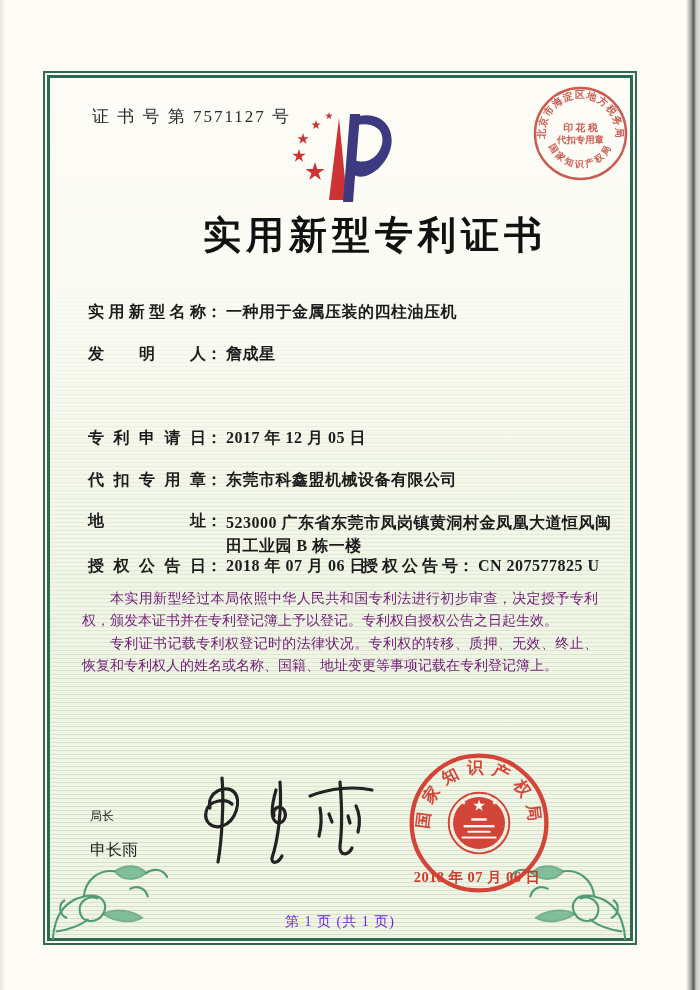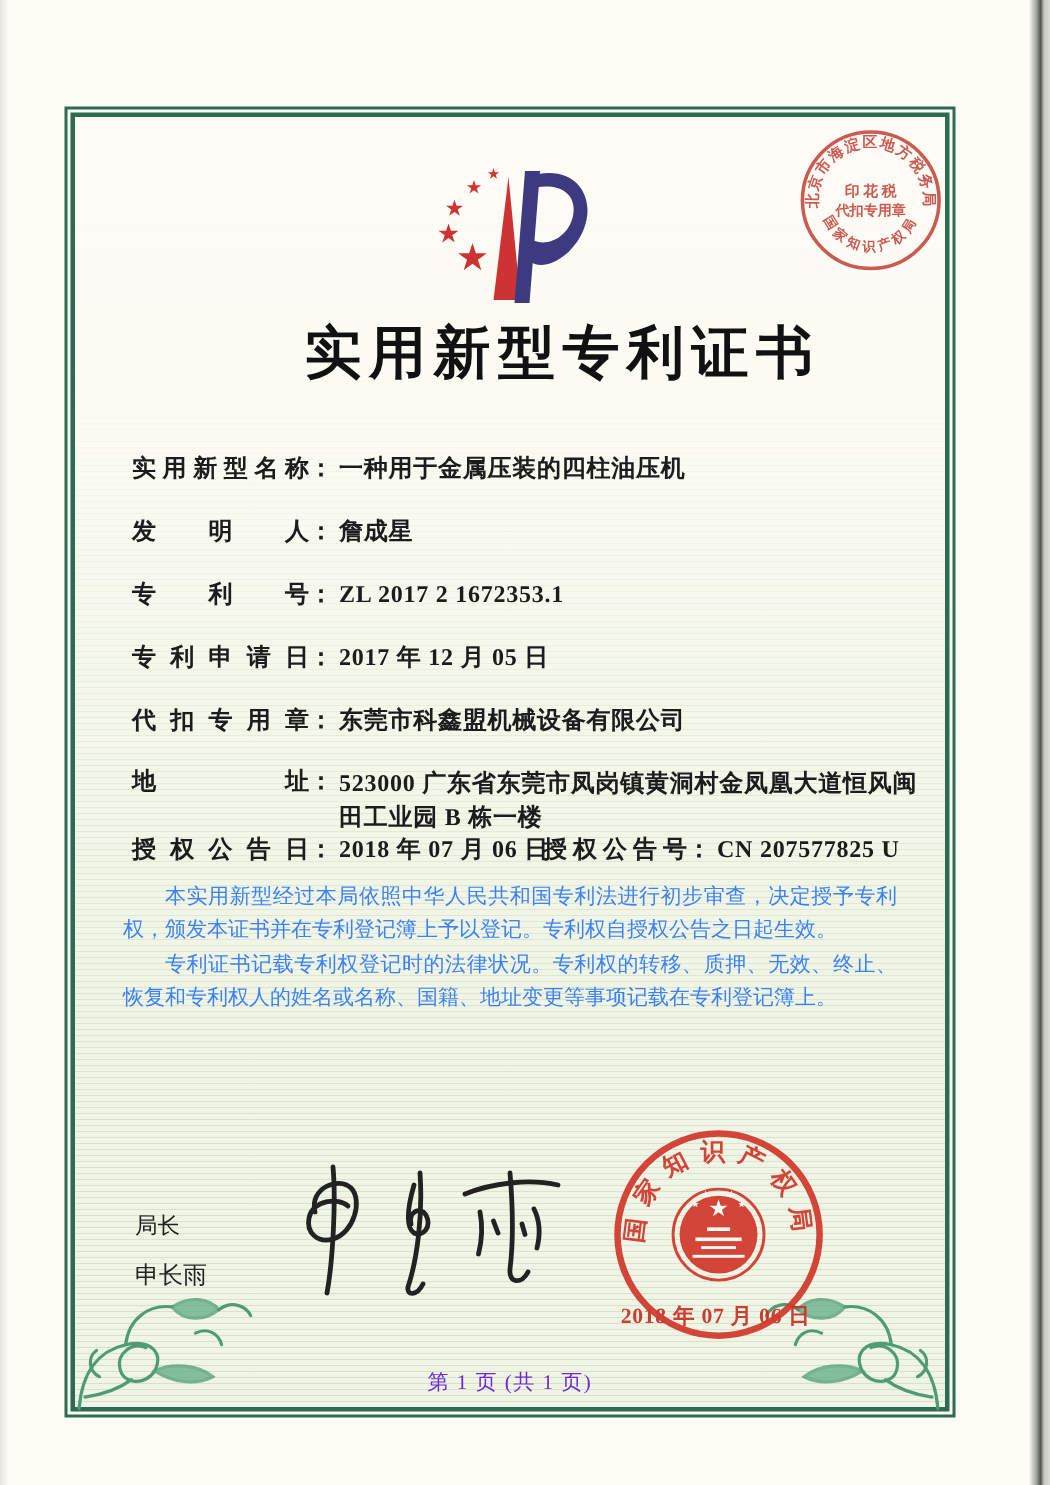--- a/index.html
+++ b/index.html
@@ -28,22 +28,22 @@
   .frow{position:absolute;left:88px;font-size:16px;color:#1c1c1c;white-space:nowrap;font-weight:bold;}
   .flabel{display:inline-block;width:118px;text-align:justify;text-align-last:justify;
           text-justify:inter-character;vertical-align:top;}
   .flabel-sm{display:inline-block;width:96px;text-align:justify;text-align-last:justify;
           text-justify:inter-character;vertical-align:top;}
   .fcolon{margin:0 4px 0 0;}
   .fvalue{letter-spacing:0.5px;}
   .w-addr{display:inline-block;width:392px;white-space:normal;line-height:23px;vertical-align:top;}
   .grp2{position:absolute;left:274px;top:0;}
   #paras{position:absolute;left:82px;top:588px;width:516px;}
-  .para{margin:0;font-size:14px;line-height:22.4px;text-align:justify;text-indent:2em;color:#3b82f6;}
-  .sig-title{position:absolute;left:90px;top:808px;font-size:15px;}
+  .para{margin:0;font-size:14px;line-height:22.4px;text-align:justify;text-indent:2em;color:#701a75;}
+  .sig-title{position:absolute;left:90px;top:808px;font-size:12px;}
   .sig-name{position:absolute;left:90px;top:840px;font-size:16px;}
   .sig-svg{position:absolute;left:192px;top:770px;}
   .seal{position:absolute;left:403px;top:748px;opacity:0.94;}
   .tax-stamp{position:absolute;left:531px;top:84px;opacity:0.9;}
   .logo{position:absolute;left:287px;top:110px;}
   .orn{position:absolute;}
   .orn-left{left:45px;top:817px;}
   .orn-right{left:507px;top:817px;transform:scaleX(-1);}
   .footer{position:absolute;left:43px;top:913px;width:594px;text-align:center;
           font-size:14px;letter-spacing:1px;color:#6d28d9;}
@@ -73,20 +73,21 @@
     <path d="M8,126 C10,100 22,86 40,82 C58,78 66,88 60,100 C54,110 38,110 36,98 C34,88 44,80 54,84"></path>
     <path d="M40,82 C42,64 56,54 72,56"></path>
     <path d="M72,56 C84,48 98,50 104,58 C94,66 80,66 72,56 Z" fill="#5fae85" opacity="0.75"></path>
     <path d="M60,100 C72,108 88,110 100,104 C90,96 72,94 60,100 Z" fill="#5fae85" opacity="0.75"></path>
     <path d="M22,104 C14,100 14,90 20,86"></path>
     <path d="M88,74 C96,70 104,74 106,82"></path>
     <path d="M104,58 C112,52 122,54 126,62"></path>
     <path d="M12,118 C26,116 36,112 44,106"></path>
   </svg>
 
+  <div class="certno">证 书 号 第 7571127 号</div>
 
   <svg class="logo" width="112" height="96" viewBox="0 0 112 96">
     <polygon fill="#ce3333" transform="translate(42,6) scale(4)" points="0,-1 0.225,-0.309 0.951,-0.309 0.363,0.118 0.588,0.809 0,0.382 -0.588,0.809 -0.363,0.118 -0.951,-0.309 -0.225,-0.309"></polygon>
     <polygon fill="#ce3333" transform="translate(29,15) scale(5)" points="0,-1 0.225,-0.309 0.951,-0.309 0.363,0.118 0.588,0.809 0,0.382 -0.588,0.809 -0.363,0.118 -0.951,-0.309 -0.225,-0.309"></polygon>
     <polygon fill="#ce3333" transform="translate(16,29) scale(6)" points="0,-1 0.225,-0.309 0.951,-0.309 0.363,0.118 0.588,0.809 0,0.382 -0.588,0.809 -0.363,0.118 -0.951,-0.309 -0.225,-0.309"></polygon>
     <polygon fill="#ce3333" transform="translate(12,46) scale(7)" points="0,-1 0.225,-0.309 0.951,-0.309 0.363,0.118 0.588,0.809 0,0.382 -0.588,0.809 -0.363,0.118 -0.951,-0.309 -0.225,-0.309"></polygon>
     <polygon fill="#ce3333" transform="translate(28,62) scale(10)" points="0,-1 0.225,-0.309 0.951,-0.309 0.363,0.118 0.588,0.809 0,0.382 -0.588,0.809 -0.363,0.118 -0.951,-0.309 -0.225,-0.309"></polygon>
     <polygon fill="#ce3333" points="52,8 60,90 42,90"></polygon>
     <polygon fill="#3d3a80" points="63,4 73,4 66,92 56,92"></polygon>
     <path fill="#3d3a80" d="M72,6 C104,0 116,34 92,58 C82,67 72,69 66,64 L68,50 C78,55 92,48 95,34 C98,19 86,12 70,15 Z"></path>
@@ -108,23 +109,20 @@
     </text>
   </svg>
 
   <div class="title">实用新型专利证书</div>
 
   <div class="frow" style="top:302px">
     <span class="flabel">实用新型名称</span><span class="fcolon">：</span><span class="fvalue">一种用于金属压装的四柱油压机</span>
   </div>
   <div class="frow" style="top:344px">
     <span class="flabel">发明人</span><span class="fcolon">：</span><span class="fvalue">詹成星</span>
-  </div>
-  <div class="frow" style="top:386px">
-    <span class="flabel">专利号</span><span class="fcolon">：</span><span class="fvalue">ZL 2017 2 1672353.1</span>
   </div>
   <div class="frow" style="top:428px">
     <span class="flabel">专利申请日</span><span class="fcolon">：</span><span class="fvalue">2017 年 12 月 05 日</span>
   </div>
   <div class="frow" style="top:470px">
     <span class="flabel">代扣专用章</span><span class="fcolon">：</span><span class="fvalue">东莞市科鑫盟机械设备有限公司</span>
   </div>
   <div class="frow" style="top:511px">
     <span class="flabel">地址</span><span class="fcolon">：</span><span class="fvalue w-addr">523000 广东省东莞市凤岗镇黄洞村金凤凰大道恒风闽田工业园 B 栋一楼</span>
   </div>

